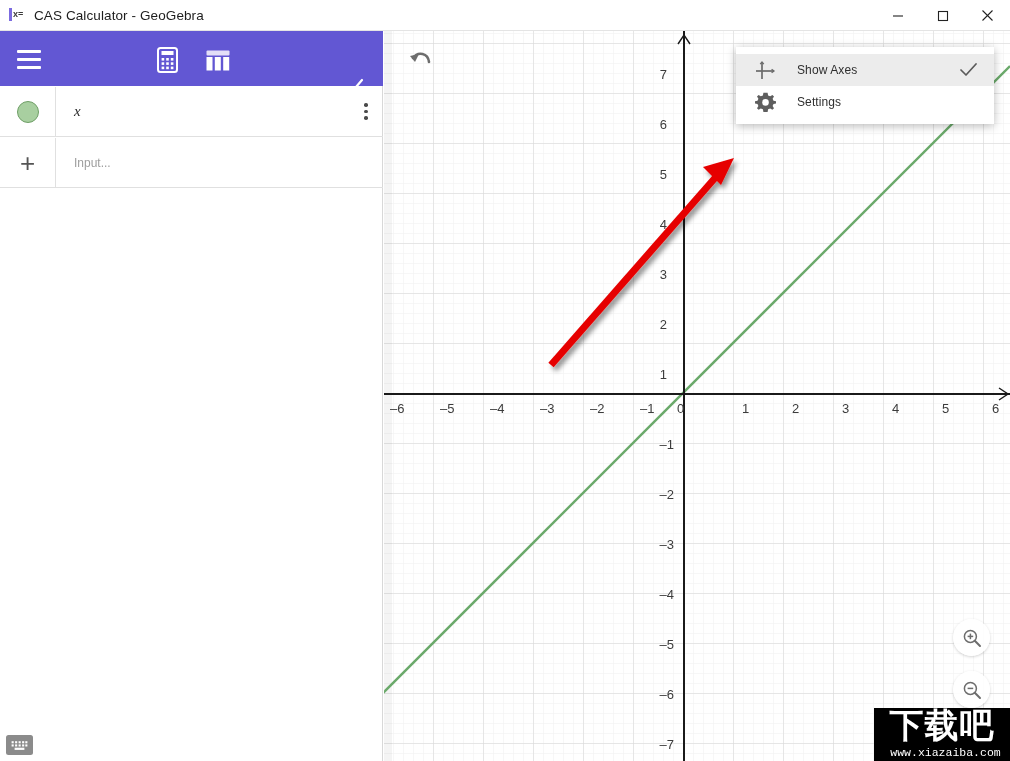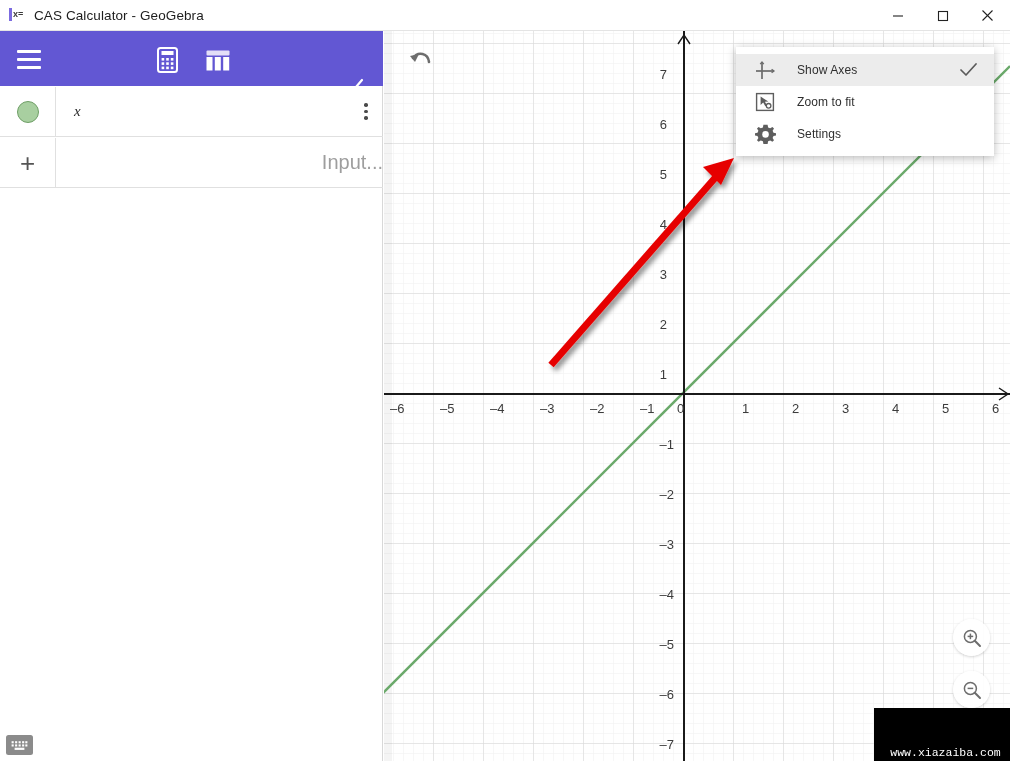--- a/index.html
+++ b/index.html
@@ -96,24 +96,23 @@
     position: absolute; left: 0; top: 107px; width: 383px; height: 50px;
     border-bottom: 1px solid #e0e0e0; display: flex; align-items: center;
   }
   #plus-cell {
     width: 56px; height: 50px; border-right: 1px solid #e0e0e0;
     display: flex; align-items: center; justify-content: center; flex: none;
     cursor: pointer;
   }
   #plus-cell span { font-size: 26px; color: #555; line-height: 20px; font-weight: 300; }
   #input-field {
-    flex: 1; padding-left: 18px; font-size: 20px; color: #9e9e9e;
+    flex: 1; padding-left: 18px; font-size: 12px; color: #9e9e9e;
     border: none; outline: none; background: transparent;
     font-family: "Liberation Sans", sans-serif;
-    text-align: right;
   }
   #input-field::placeholder { color: #9e9e9e; opacity: 1; }
 
   #keyboard-btn {
     position: absolute; left: 6px; top: 704px; width: 27px; height: 20px;
     background: #8b8b8b; border-radius: 2.5px; cursor: pointer;
     display: flex; align-items: center; justify-content: center;
   }
 
   
@@ -407,41 +406,31 @@
       <div class="mi-mark">
         <svg width="17" height="14" viewBox="0 0 17 14">
             <polyline points="1,7 6,12 16,1" fill="none" stroke="#5b5b5b" stroke-width="1.7" stroke-linecap="round" stroke-linejoin="round"></polyline>
           </svg>
       </div>
     </div>
 
 
 
 
-    <div class="mi">
-      <div class="mi-icon">
-        <svg width="20" height="20" viewBox="0 0 20 20">
-          <rect x="1.6" y="1.6" width="16.8" height="16.8" fill="none" stroke="#5e5e5e" stroke-width="1.4"></rect>
-          <polygon points="5.6,4.6 5.6,13 8.2,10.6 10.3,14.3 12.0,13.3 9.9,9.8 13.3,9.5" fill="#5e5e5e"></polygon>
-          <circle cx="13.6" cy="13.8" r="2.3" fill="none" stroke="#5e5e5e" stroke-width="1.3"></circle>
-        </svg>
-      </div>
-      <div class="mi-label">Zoom to fit</div>
-      <div class="mi-mark"></div>
-    </div>
 
     <div class="mi">
       <div class="mi-icon">
         <svg width="21" height="21" viewBox="0 0 21 21">
           <path d="M10.5 0.8 L12.6 0.8 L13.1 3.4 L15.2 4.3 L17.4 2.9 L19 4.5 L17.6 6.7 L18.5 8.8 L21 9.3 L21 11.4 L18.5 11.9 L17.6 14 L19 16.2 L17.4 17.8 L15.2 16.4 L13.1 17.3 L12.6 19.9 L10.5 19.9 L8.4 19.9 L7.9 17.3 L5.8 16.4 L3.6 17.8 L2 16.2 L3.4 14 L2.5 11.9 L0 11.4 L0 9.3 L2.5 8.8 L3.4 6.7 L2 4.5 L3.6 2.9 L5.8 4.3 L7.9 3.4 L8.4 0.8 Z" fill="#5e5e5e"></path>
           <circle cx="10.5" cy="10.4" r="3.3" fill="#ffffff"></circle>
         </svg>
       </div>
       <div class="mi-label">Settings</div>
       <div class="mi-mark"></div>
     </div>
   </div>
 
   <div id="watermark">
+    <div id="wm-cn">下载吧</div>
     <div id="wm-url">www.xiazaiba.com</div>
   </div>
 
 </div>
 
 </body></html>

